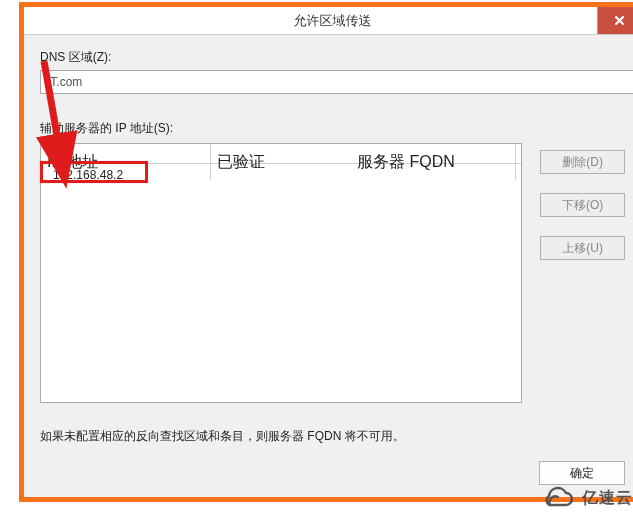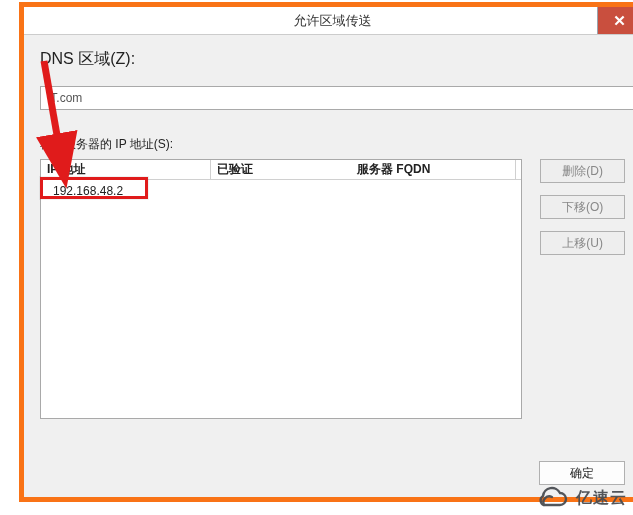--- a/index.html
+++ b/index.html
@@ -46,22 +46,22 @@
     border-left: 1px solid #9aa4ae;
     cursor: pointer;
   }
   .client {
     padding: 14px 16px 12px 16px;
     position: relative;
     height: calc(100% - 28px);
   }
   .field-label {
     color: #222;
-    margin-bottom: 16px;
-    font-size: 16px;
+    margin-bottom: 4px;
+    font-size: 12px;
   }
   .textbox {
     width: 596px;
     height: 24px;
     background: #fff;
     border: 1px solid #a9a9a9;
     padding: 2px 6px;
     color: #555;
     font-size: 12px;
     display: flex;
@@ -84,26 +84,25 @@
     position: relative;
   }
   .grid-header {
     display: flex;
     height: 20px;
     background: #fff;
     border-bottom: 1px solid #d0d0d0;
   }
   .grid-header-cell {
     border-right: 1px solid #d0d0d0;
-    padding: 1px 6px;
-    font-size: 12px;
-    color: #222;
-    display: flex;
-    align-items: center;
-    font-weight: bold;
+    padding: 18px 6px;
+    font-size: 16px;
+    color: #222;
+    display: flex;
+    align-items: center;
   }
   .col-ip   { width: 170px; }
   .col-fqdn { width: 165px; }
   .col-ver  { width: 140px; border-right: none; }
   .grid-row {
     display: flex;
     height: 22px;
     align-items: center;
   }
   .grid-cell {
@@ -142,20 +141,21 @@
   .btn {
     height: 24px;
     background: #eee;
     border: 1px solid #b0b0b0;
     font-size: 12px;
     color: #888;
     display: flex;
     align-items: center;
     justify-content: center;
     cursor: default;
+    margin-top: 7px;
   }
   .btn.enabled {
     color: #222;
     background: #fdfdfd;
     cursor: pointer;
   }
   .note {
     position: absolute;
     left: 16px;
     bottom: 52px;
@@ -176,21 +176,21 @@
   .arrow-svg {
     position: absolute;
     left: 12px; top: 22px;
     width: 80px; height: 150px;
     pointer-events: none;
     z-index: 50;
   }
   
   .watermark {
     position: absolute;
-    right: 6px; bottom: 4px;
+    right: 0; bottom: 4px;
     display: flex;
     align-items: center;
     gap: 6px;
     opacity: 0.95;
     z-index: 100;
     font-size: 16px;
     color: #4a4d52;
     font-weight: 600;
     letter-spacing: 1px;
   }
@@ -241,20 +241,21 @@
         </div>
       </div>
 
       <div class="side-buttons">
         <div class="btn">删除(D)</div>
         <div class="btn">下移(O)</div>
         <div class="btn">上移(U)</div>
       </div>
     </div>
 
+    <div class="note">如果未配置相应的反向查找区域和条目，则服务器 FQDN 将不可用。</div>
 
     <div class="bottom-buttons">
       <div class="btn enabled">确定</div>
     </div>
 
   </div>
 </div>
 
 <div class="watermark">
   <svg width="40" height="26" viewBox="0 0 40 26">

